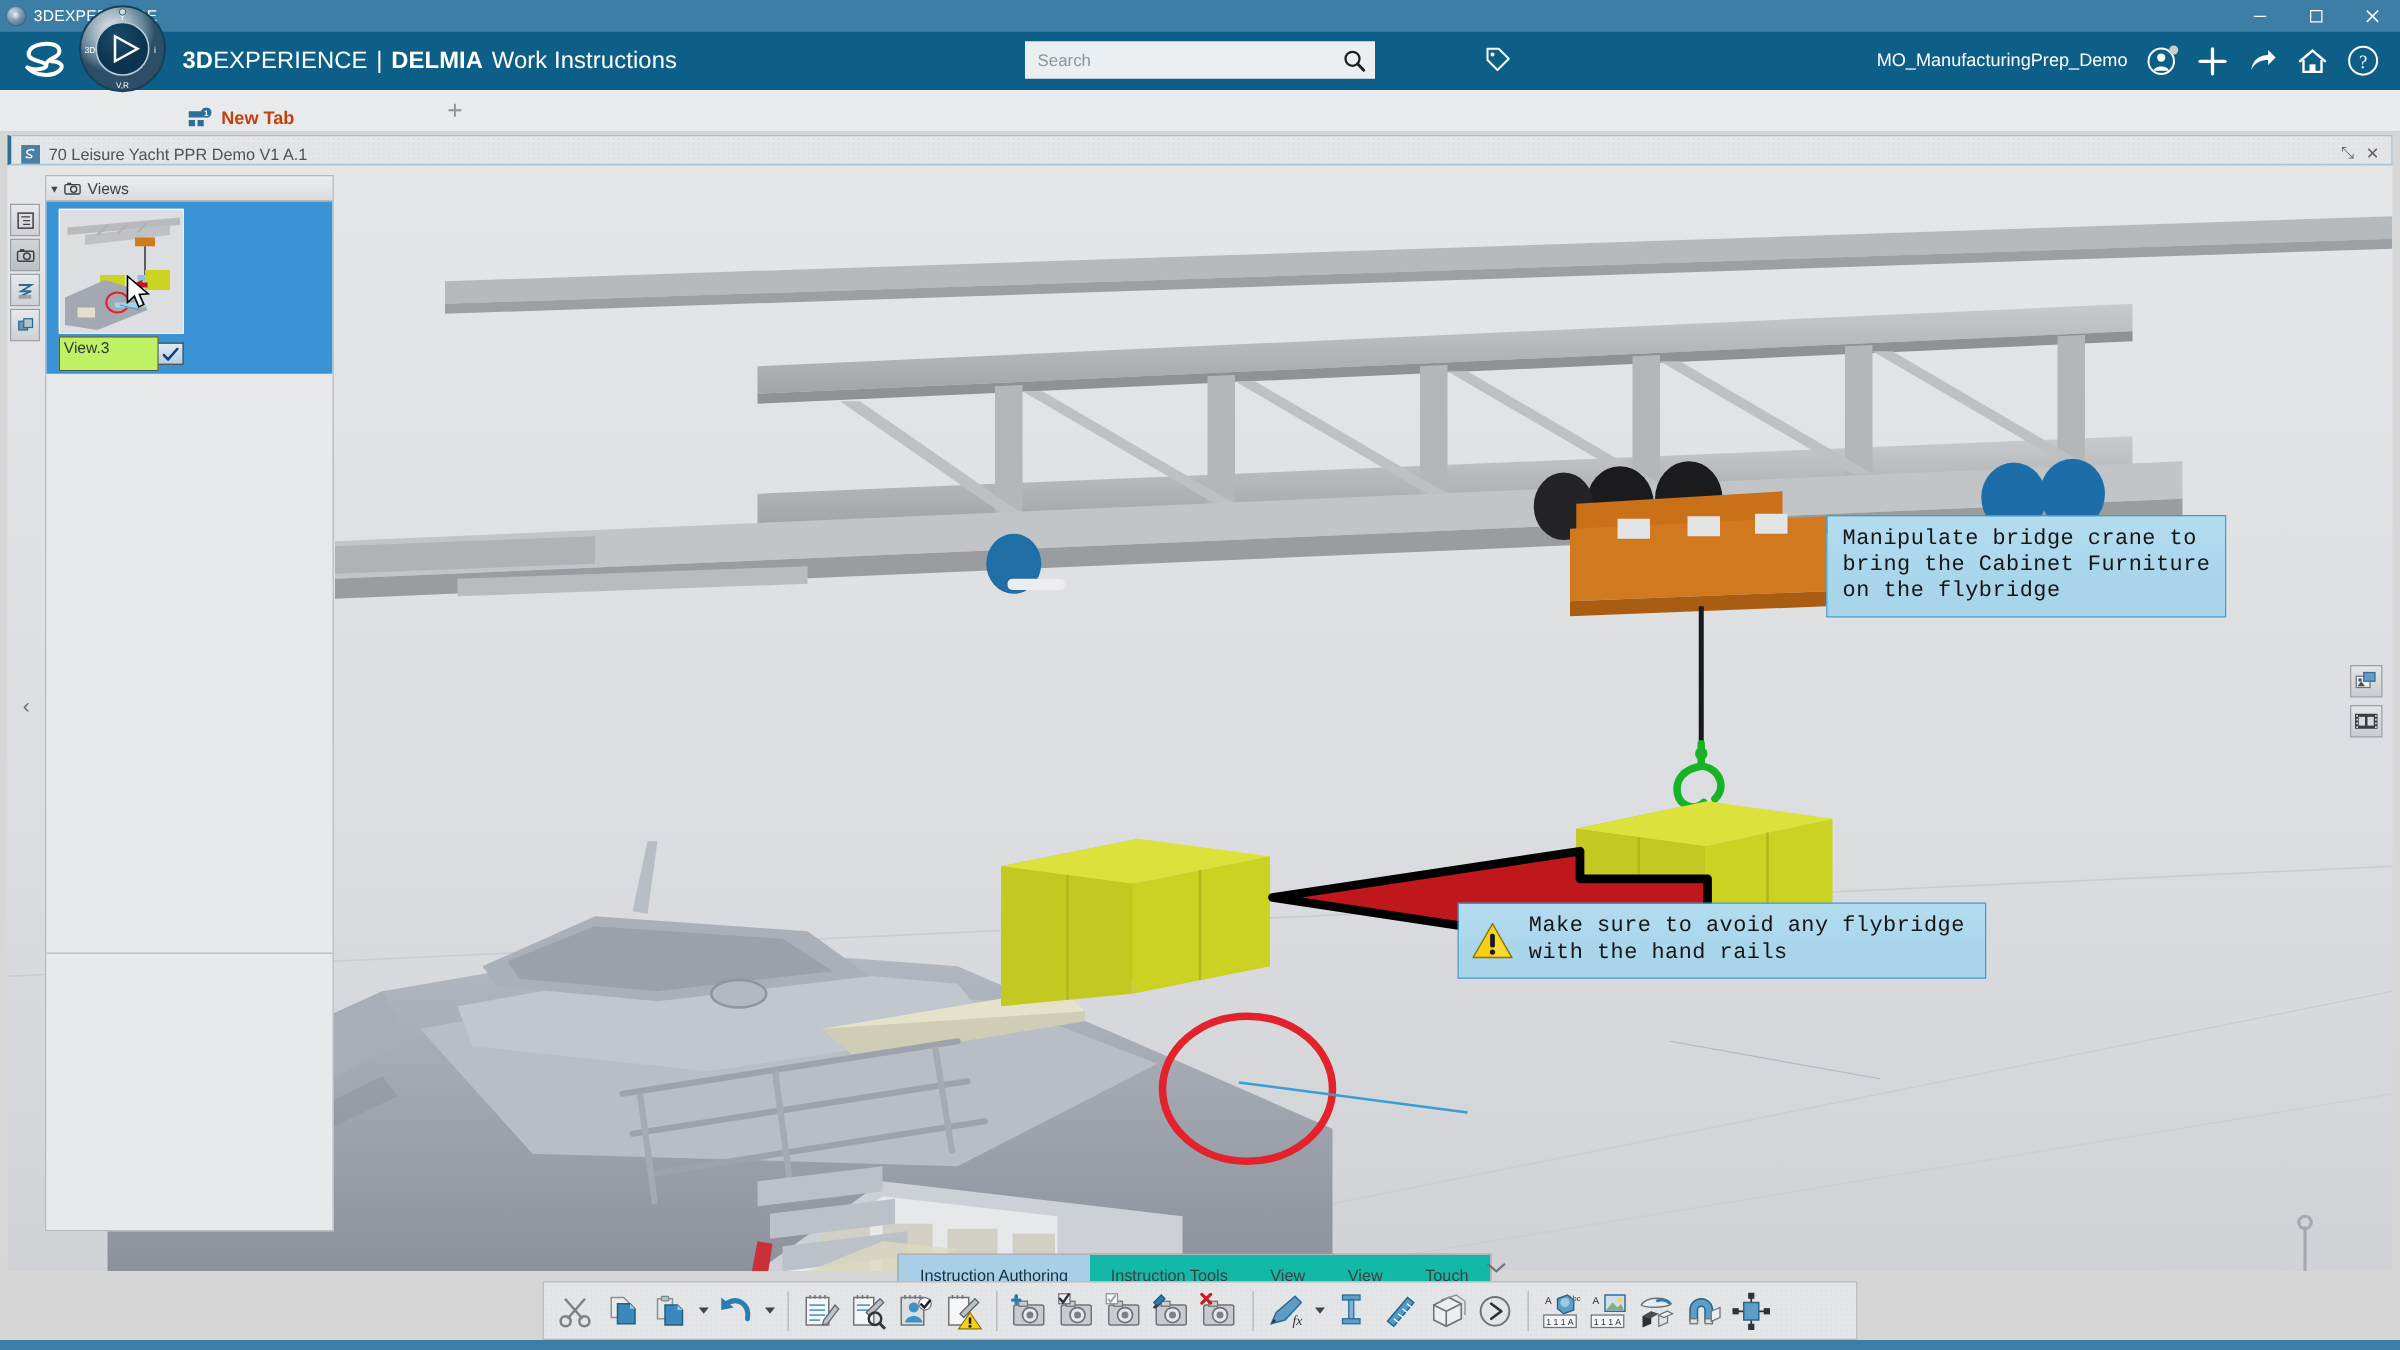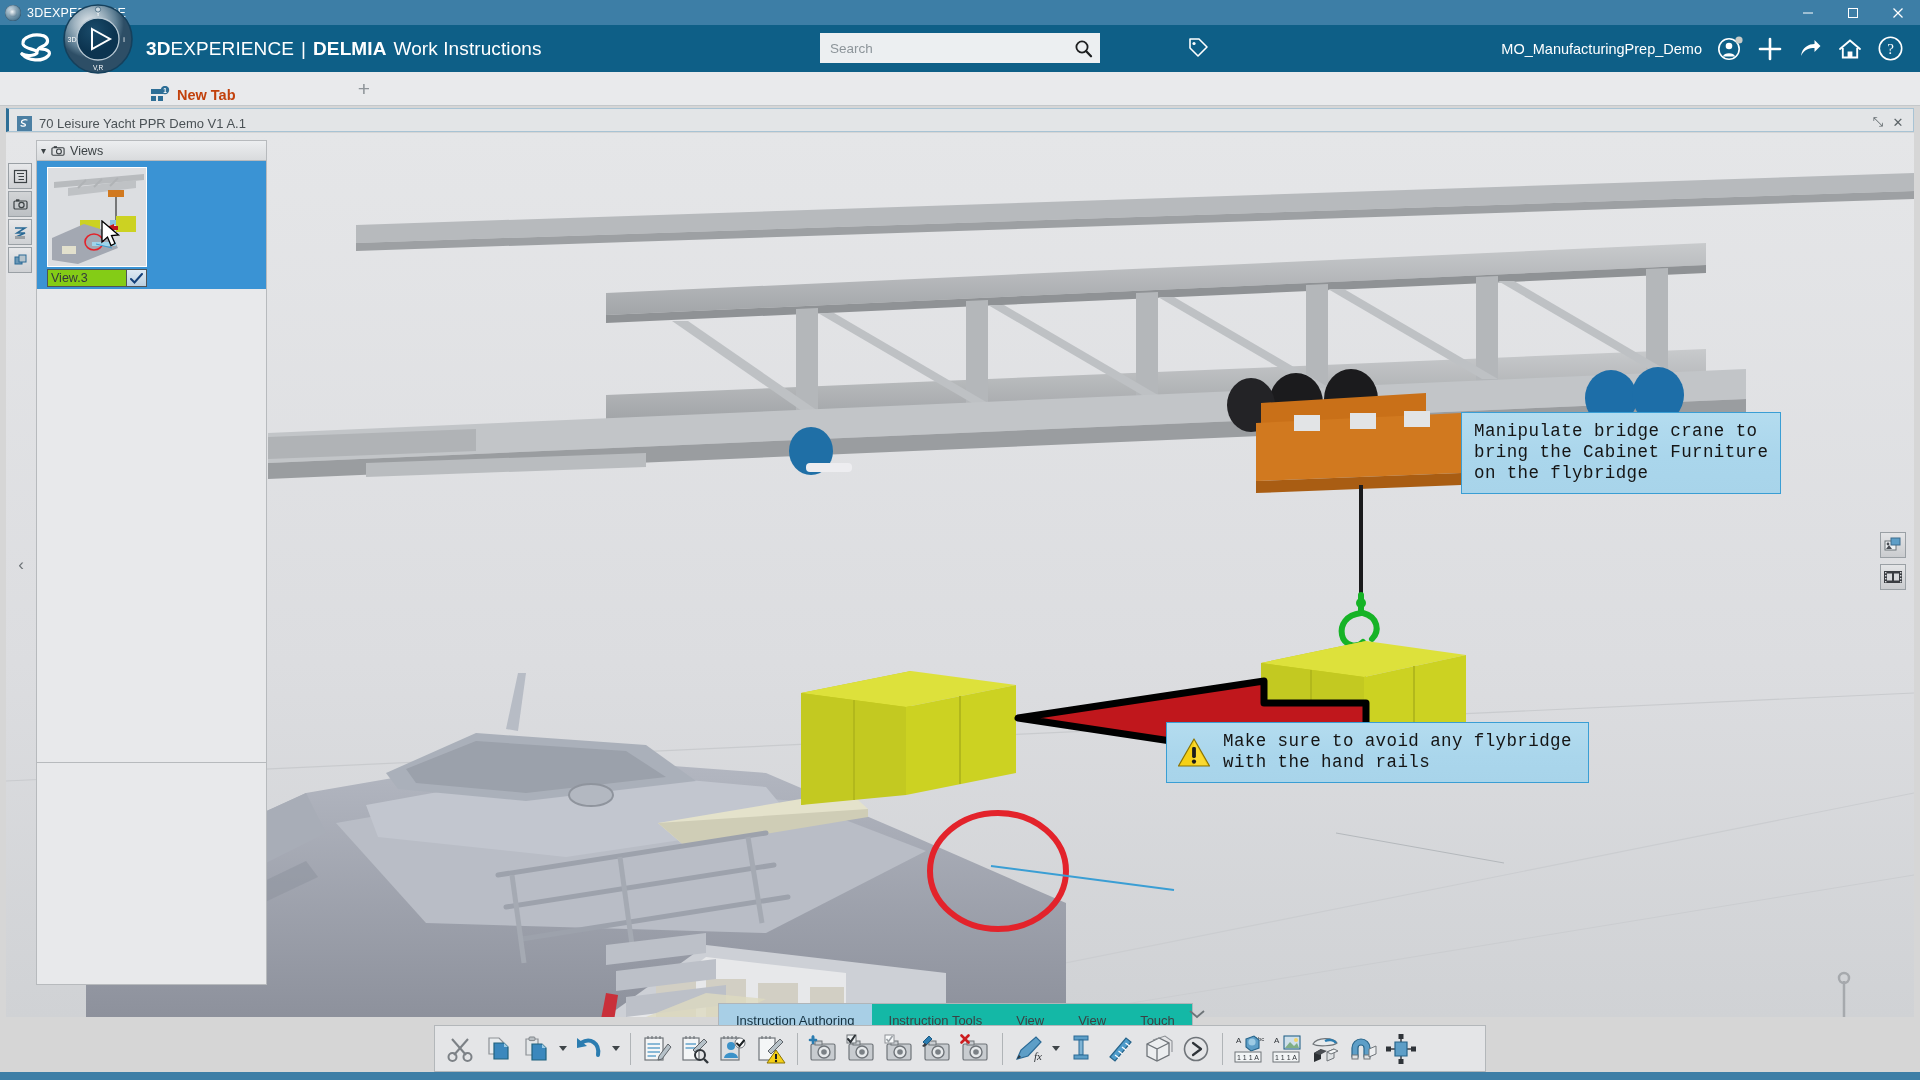--- a/index.html
+++ b/index.html
@@ -165,21 +165,21 @@
     border: 1px solid #9ea3a7; background: #c6c8cb;
     overflow: hidden; position: relative;
   }
   .view-label { font-size: 12.5px; color: #34393c; padding: 3px 0 4px 1px; }
   .view-item.selected { background: #3a93d4; padding-bottom: 2px; }
   .view-item.selected .view-thumb { border: 1px solid #fff; }
   .view-item.selected .view-label-row {
     display: flex; align-items: center; width: 100px; margin-top: 2px;
   }
   .view-item.selected .view-label {
-    background: #84cc16; border: 1px solid #4e5458; flex: 1; padding: 0 3px; height: 18px;
+    background: #bef264; border: 1px solid #4e5458; flex: 1; padding: 0 3px; height: 28px;
     line-height: 17px;
   }
   .view-item.selected .view-ok {
     width: 20px; height: 18px; background: linear-gradient(180deg,#dfeaf3,#b9cfe0);
     border: 1px solid #4e5458; border-left: none;
     display: flex; align-items: center; justify-content: center;
   }
   #viewspanel-bottomcut {
     position: absolute; left: 0; bottom: 0; width: 100%; height: 222px;
     border-top: 1px solid #b7babd;

